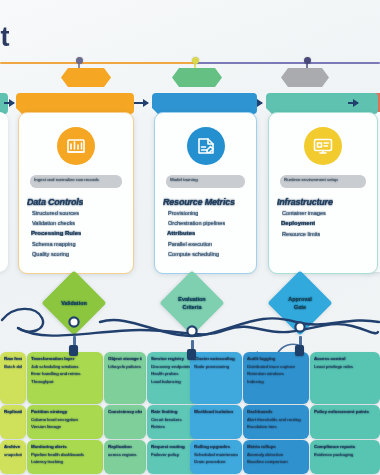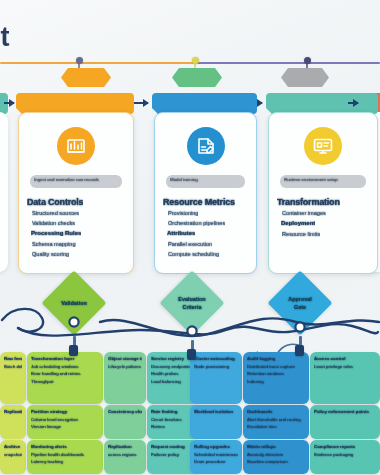--- a/index.html
+++ b/index.html
@@ -54,20 +54,21 @@
     align-items:center;justify-content:center;
   }
   .card-icon svg{display:block;}
   .pillbar{
     position:absolute;height:11px;border-radius:6px;background:#c9cdd2;
     filter:blur(.5px);
   }
   .cd-head{
     position:absolute;font-size:9px;font-weight:bold;letter-spacing:-.2px;
     filter:blur(.32px);
+    font-style:italic;
   }
   .cd-sub{position:absolute;font-size:6px;font-weight:bold;filter:blur(.42px);}
   .cd-li{position:absolute;font-size:5.6px;filter:blur(.45px);}
   .cd-li::before{
     content:"";position:absolute;left:-5px;top:3px;width:2.2px;height:2.2px;
     border-radius:50%;background:currentColor;opacity:.8;
   }
   
   .diamond{
     position:absolute;transform:rotate(45deg);border-radius:3px;
@@ -184,21 +185,21 @@
     </div>
     <div class="card" style="left: 268px; top: 112px; width: 108px; height: 160px; border: 1.2px solid rgb(168, 223, 214);">
       <div class="card-icon" style="left: 35px; top: 14px; width: 38px; height: 38px; background: rgb(242, 203, 46);">
         <svg width="24" height="24" viewBox="0 0 24 24" fill="none" stroke="#ffffff" stroke-width="1.6" stroke-linecap="round" stroke-linejoin="round">
           <rect x="3.5" y="5.5" width="17" height="11" rx="1.5"></rect>
           <path d="M6.5 9h4v4h-4zM13 9h4.5M13 12h3.5M9 19h6M12 16.5V19"></path>
         </svg>
       </div>
       <div class="pillbar" style="left: 11px; top: 62px; width: 86px; height: 13px;"></div>
       <div class="blurtext" style="position: absolute; left: 15px; top: 64px; width: 78px; font-size: 4.4px; color: rgb(74, 90, 106); line-height: 1.5; white-space: normal;">Runtime environment setup</div>
-      <div class="cd-head blurtext" style="left: 8px; top: 84px; color: rgb(36, 64, 95);">Transformation</div>
+      <div class="cd-head blurtext" style="left: 8px; top: 84px; color: rgb(36, 64, 95);">Infrastructure</div>
       <div class="cd-li blurtext" style="left: 13px; top: 97px; color: rgb(61, 90, 118);">Container images</div>
       <div class="cd-sub blurtext" style="left: 12px; top: 107px; color: rgb(36, 64, 95);">Deployment</div>
       <div class="cd-li blurtext" style="left: 13px; top: 118px; color: rgb(61, 90, 118);">Resource limits</div>
     </div>
     <div class="arrow" style="left: 4px; top: 102px; width: 10px;"></div>
     <div class="arrow" style="left: 348px; top: 102px; width: 10px;"></div>
   </div>
 
 <div id="diamonds">
     <div class="diamond" style="left: 51px; top: 280px; width: 46px; height: 46px; background: rgb(140, 198, 63);"></div>

